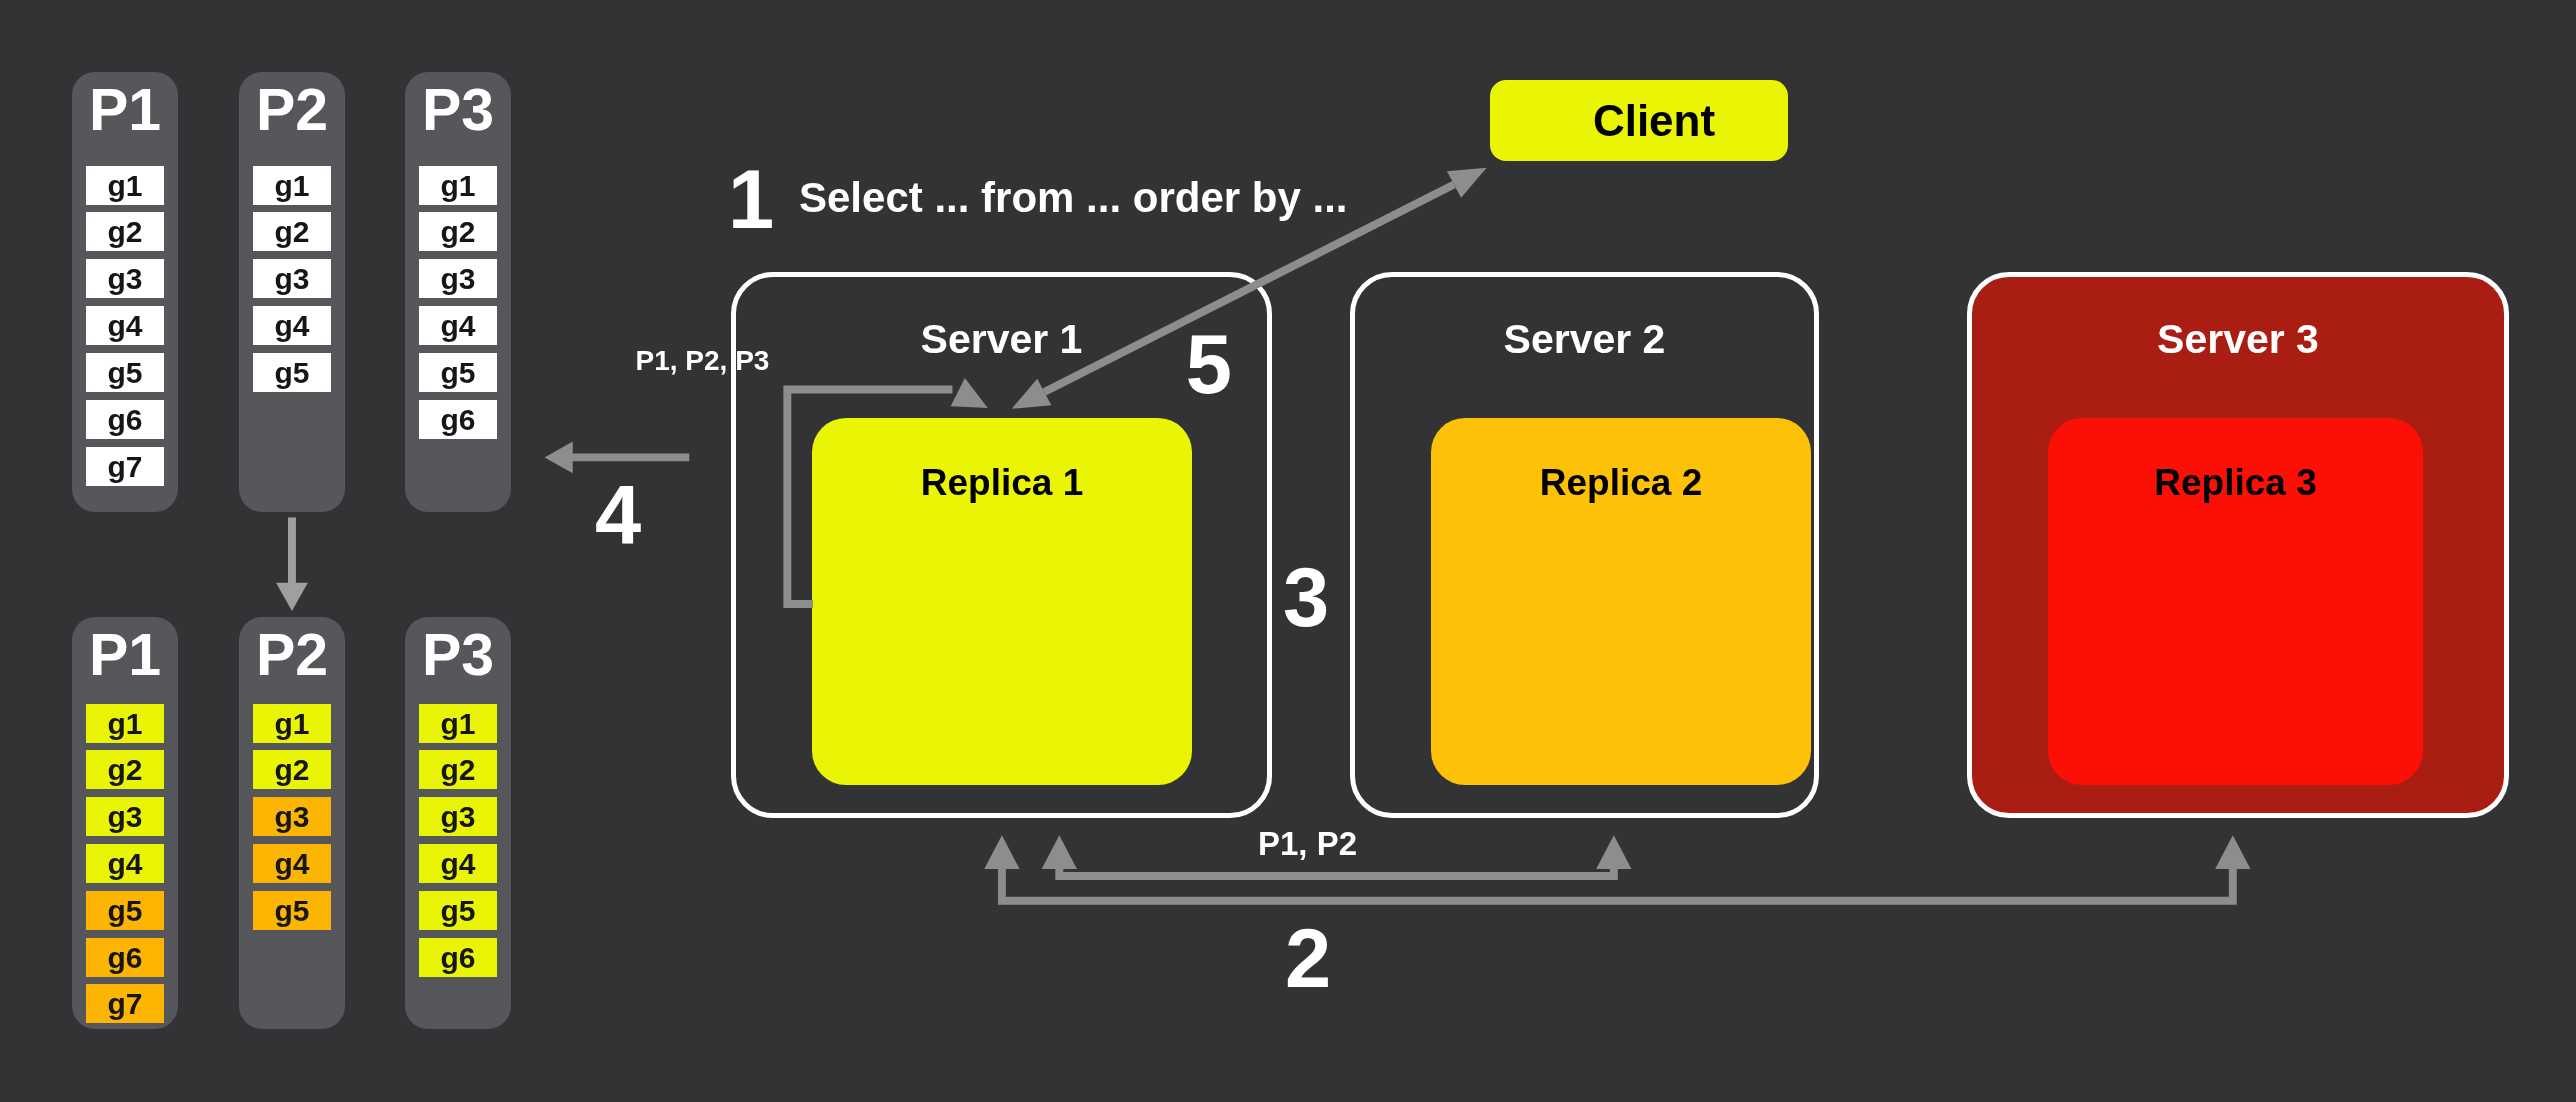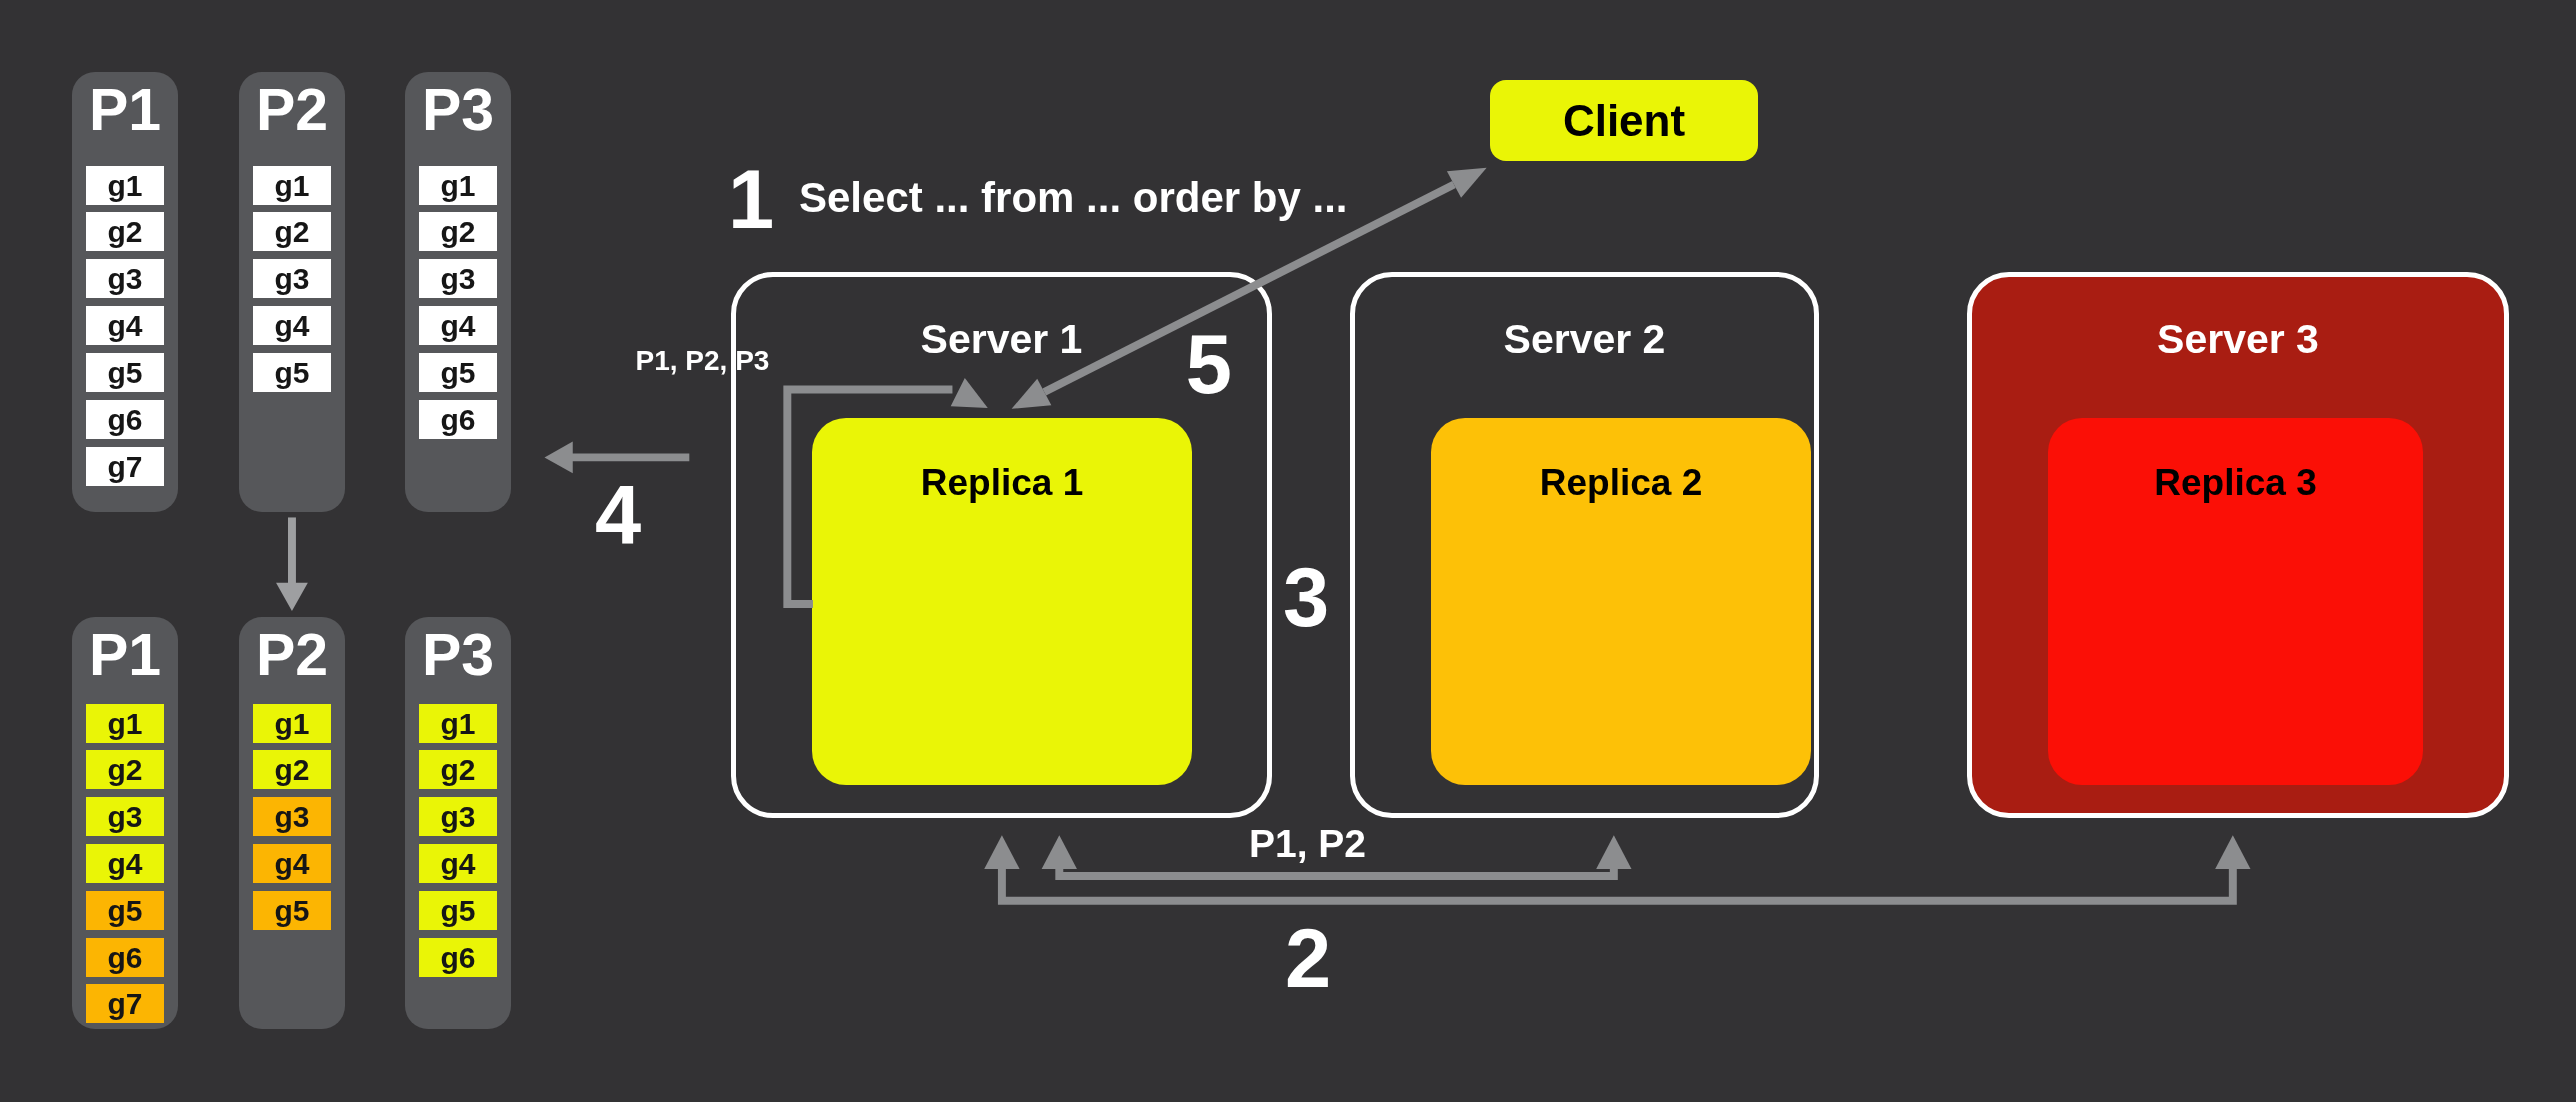--- a/index.html
+++ b/index.html
@@ -56,21 +56,21 @@
   #replica-3{left:76px;width:375px;background:var(--red);}
   .replica-label{
     position:absolute;top:43px;left:0;width:100%;
     text-align:center;color:#000;
     font-size:37px;font-weight:bold;line-height:44px;
   }
   #client{
     position:absolute;left:1490px;top:80px;width:268px;height:81px;
     background:var(--yellow);border-radius:16px;
     display:flex;align-items:center;justify-content:center;
-    color:#000;font-size:44px;font-weight:bold;
+    color:#000;font-size:44px;font-weight:bold;padding-left:30px;
   }
   
   .big-number{
     position:absolute;width:88px;text-align:center;
     color:var(--white);font-size:83px;font-weight:bold;line-height:92px;
   }
   #step1-number{left:707px;top:154px;}
   #step2-number{left:1264px;top:913px;}
   #step3-number{left:1262px;top:552px;}
   #step4-number{left:574px;top:470px;}
@@ -81,21 +81,21 @@
   #step1-text{
     position:absolute;left:799px;top:173px;
     color:var(--white);font-size:42px;font-weight:bold;line-height:49px;
     white-space:nowrap;
   }
   .flow-label{
     position:absolute;width:265px;text-align:center;
     color:var(--white);font-weight:bold;white-space:nowrap;
   }
   #fanout-label{left:570px;top:337px;font-size:28px;line-height:48px;}
-  #replicate-label{left:1175px;top:823px;font-size:39px;line-height:42px;}
+  #replicate-label{left:1175px;top:823px;font-size:33px;line-height:42px;}
   
   #arrows{position:absolute;left:0;top:0;z-index:4;pointer-events:none;}
   .shaft{fill:none;stroke:var(--arrow-gray);stroke-width:9px;}
   .shaft.light{stroke:var(--arrow-light);}
   .head{fill:var(--arrow-gray);}
   .head.light{fill:var(--arrow-light);}
   .layer{position:absolute;left:0;top:0;z-index:2;}
   .toplayer{z-index:6;}
 </style>
 </head>

